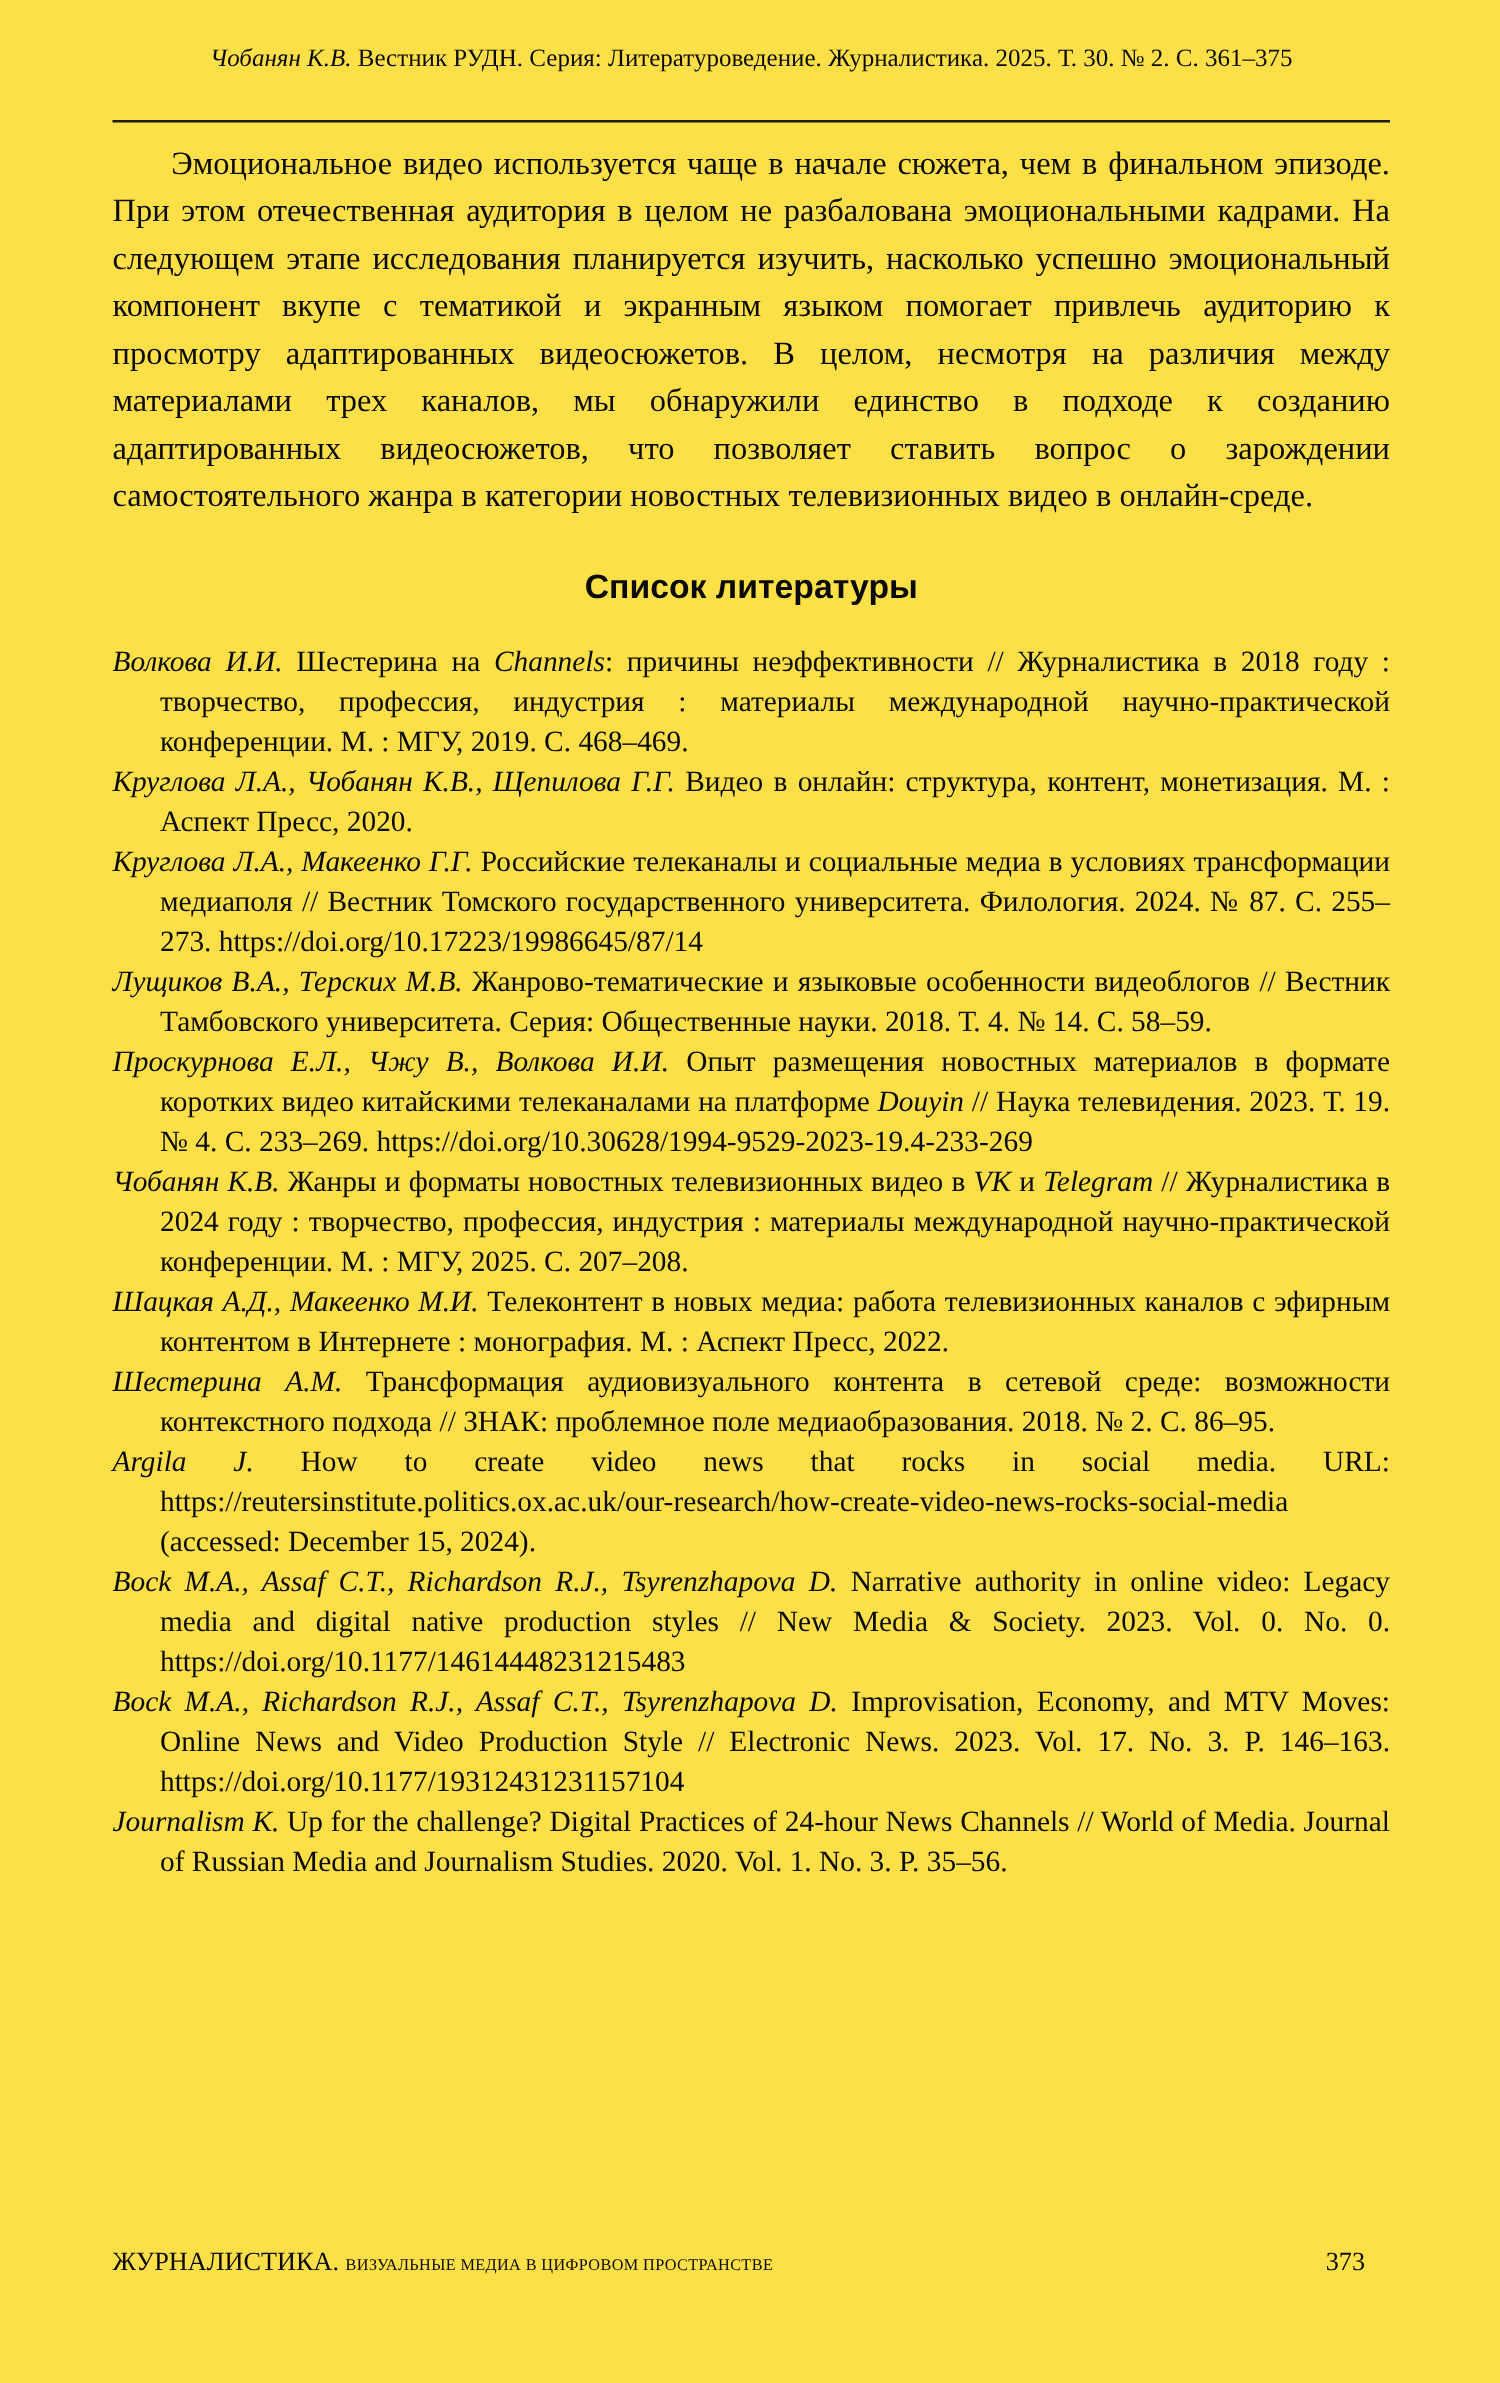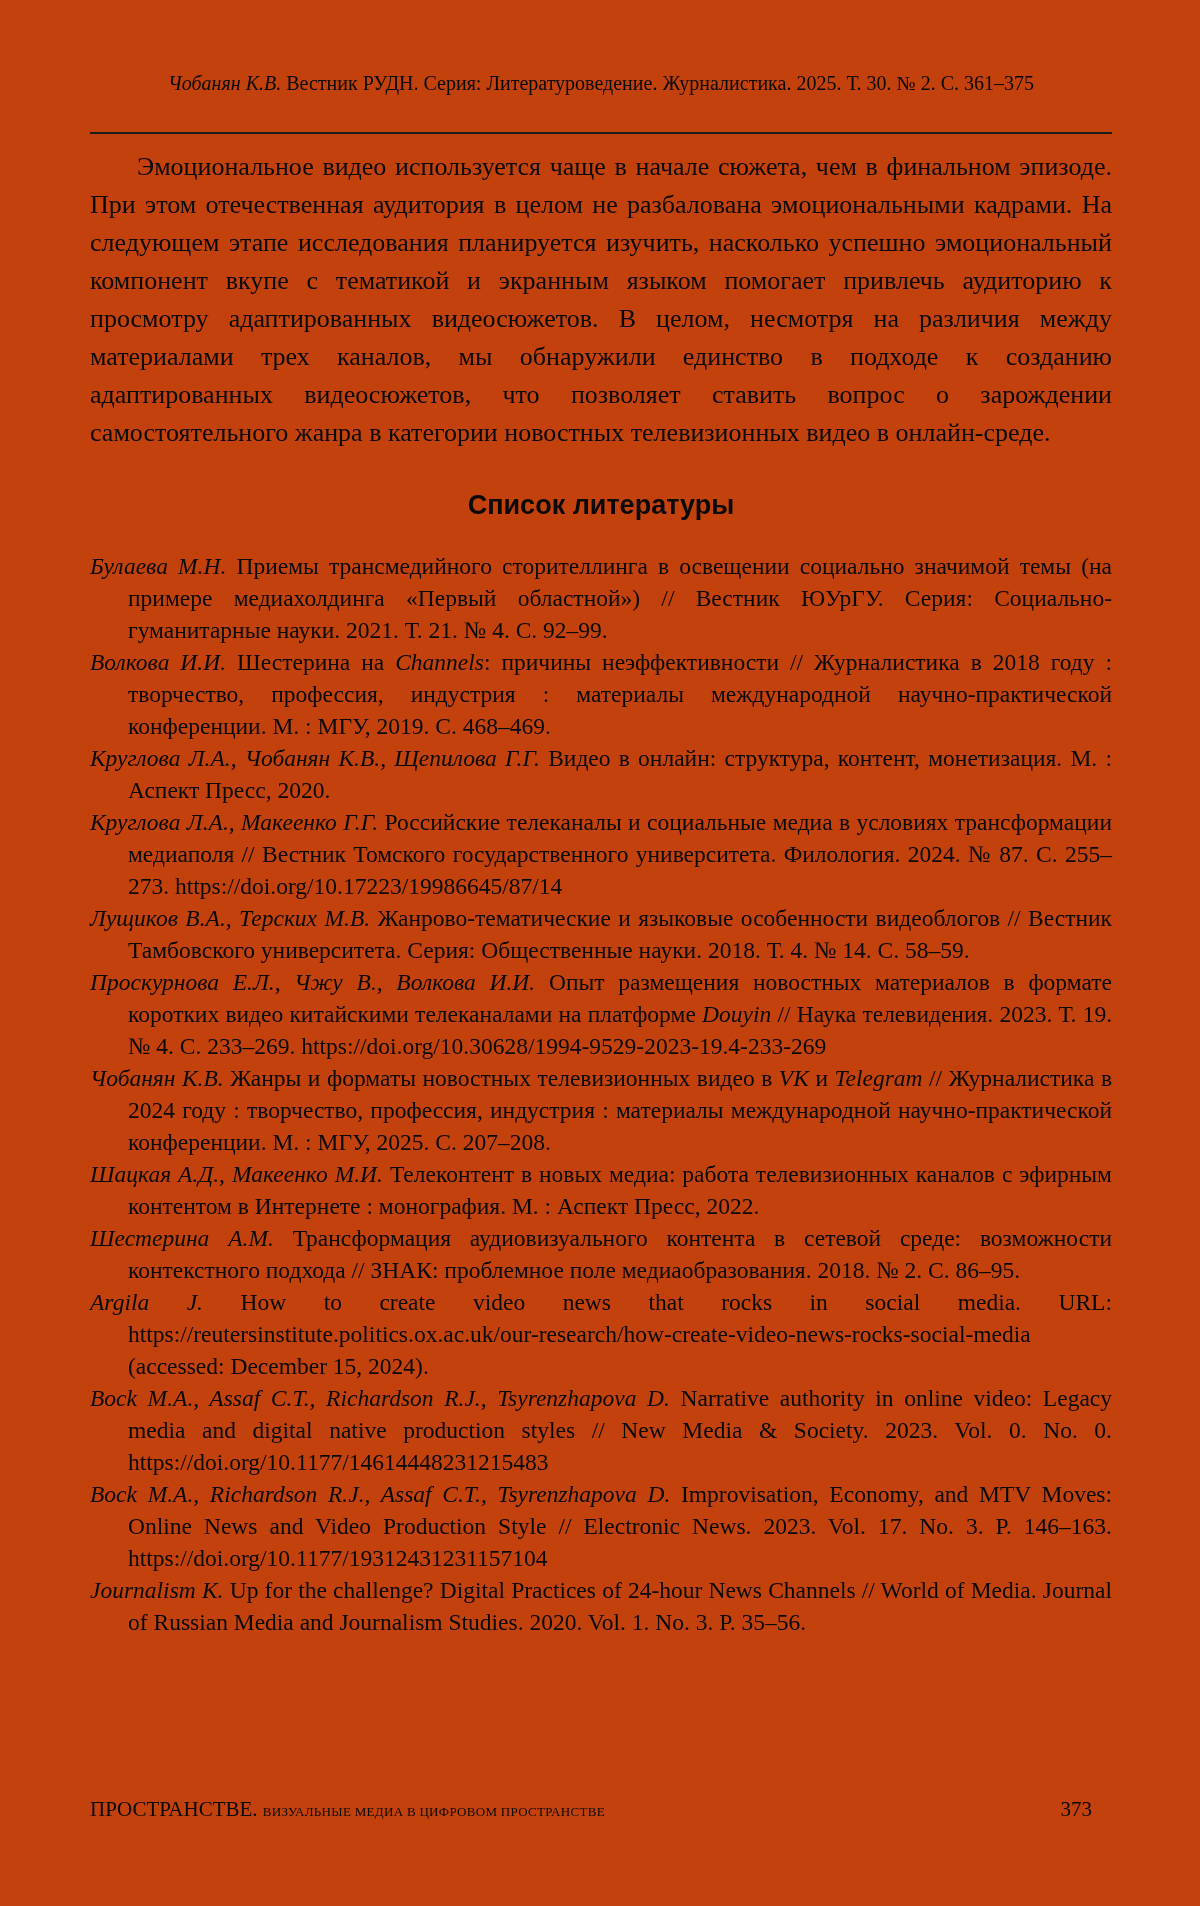--- a/index.html
+++ b/index.html
@@ -1,25 +1,25 @@
 <!DOCTYPE html>
 <html lang="ru"><head>
 <meta charset="utf-8">
 <style>
   html, body { margin: 0; padding: 0; background: #ffffff; }
   .page {
     position: relative;
     width: 1200px;
     height: 1906px;
     margin: 0 auto;
-    background: #c2410c;
+    background: #fde047;
     color: #0a0a0a;
     font-family: "Liberation Serif", serif;
     box-sizing: border-box;
-    padding: 72px 88px 0 90px;
+    padding: 36px 88px 0 90px;
     overflow: hidden;
   }
   .running-header {
     text-align: center;
     font-size: 20px;
     line-height: 23px;
     white-space: nowrap;
   }
   .running-header .author { font-style: italic; }
   .header-rule {
@@ -77,35 +77,34 @@
     <span class="author">Чобанян К.В.</span><span> Вестник РУДН. Серия: Литературоведение. Журналистика. 2025. Т. 30. № 2. С. 361–375</span>
   </div>
 
   <hr class="header-rule">
 
   <p class="lead-paragraph">Эмоциональное видео используется чаще в начале сюжета, чем в финальном эпизоде. При этом отечественная аудитория в целом не разбалована эмоциональными кадрами. На следующем этапе исследования планируется изучить, насколько успешно эмоциональный компонент вкупе с тематикой и экранным языком помогает привлечь аудиторию к просмотру адаптированных видеосюжетов. В целом, несмотря на различия между материалами трех каналов, мы обнаружили единство в подходе к созданию адаптированных видеосюжетов, что позволяет ставить вопрос о зарождении самостоятельного жанра в категории новостных телевизионных видео в онлайн-среде.</p>
 
   <h2 class="refs-heading">Список литературы</h2>
 
   <div class="references">
-      <p class="reference"><span class="it">Булаева М.Н.</span><span> Приемы трансмедийного сторителлинга в освещении социально значимой темы (на примере медиахолдинга «Первый областной») // Вестник ЮУрГУ. Серия: Социально-гуманитарные науки. 2021. Т. 21. № 4. С. 92–99.</span></p>
       <p class="reference"><span class="it">Волкова И.И.</span><span> Шестерина на </span><span class="it">Channels</span><span>: причины неэффективности // Журналистика в 2018 году : творчество, профессия, индустрия : материалы международной научно-практической конференции. М. : МГУ, 2019. С. 468–469.</span></p>
       <p class="reference"><span class="it">Круглова Л.А., Чобанян К.В., Щепилова Г.Г.</span><span> Видео в онлайн: структура, контент, монетизация. М. : Аспект Пресс, 2020.</span></p>
       <p class="reference"><span class="it">Круглова Л.А., Макеенко Г.Г.</span><span> Российские телеканалы и социальные медиа в условиях трансформации медиаполя // Вестник Томского государственного университета. Филология. 2024. № 87. С. 255–273. https://doi.org/10.17223/19986645/87/14</span></p>
       <p class="reference"><span class="it">Лущиков В.А., Терских М.В.</span><span> Жанрово-тематические и языковые особенности видеоблогов // Вестник Тамбовского университета. Серия: Общественные науки. 2018. Т. 4. № 14. С. 58–59.</span></p>
       <p class="reference"><span class="it">Проскурнова Е.Л., Чжу В., Волкова И.И.</span><span> Опыт размещения новостных материалов в формате коротких видео китайскими телеканалами на платформе </span><span class="it">Douyin</span><span> // Наука телевидения. 2023. Т. 19. № 4. С. 233–269. https://doi.org/10.30628/1994-9529-2023-19.4-233-269</span></p>
       <p class="reference"><span class="it">Чобанян К.В.</span><span> Жанры и форматы новостных телевизионных видео в </span><span class="it">VK</span><span> и </span><span class="it">Telegram</span><span> // Журналистика в 2024 году : творчество, профессия, индустрия : материалы международной научно-практической конференции. М. : МГУ, 2025. С. 207–208.</span></p>
       <p class="reference"><span class="it">Шацкая А.Д., Макеенко М.И.</span><span> Телеконтент в новых медиа: работа телевизионных каналов с эфирным контентом в Интернете : монография. М. : Аспект Пресс, 2022.</span></p>
       <p class="reference"><span class="it">Шестерина А.М.</span><span> Трансформация аудиовизуального контента в сетевой среде: возможности контекстного подхода // ЗНАК: проблемное поле медиаобразования. 2018. № 2. С. 86–95.</span></p>
       <p class="reference"><span class="it">Argila J.</span><span> How to create video news that rocks in social media. URL: https://reutersinstitute.politics.ox.ac.uk/our-research/how-create-video-news-rocks-social-media (accessed: December 15, 2024).</span></p>
       <p class="reference"><span class="it">Bock M.A., Assaf C.T., Richardson R.J., Tsyrenzhapova D.</span><span> Narrative authority in online video: Legacy media and digital native production styles // New Media &amp; Society. 2023. Vol. 0. No. 0. https://doi.org/10.1177/14614448231215483</span></p>
       <p class="reference"><span class="it">Bock M.A., Richardson R.J., Assaf C.T., Tsyrenzhapova D.</span><span> Improvisation, Economy, and MTV Moves: Online News and Video Production Style // Electronic News. 2023. Vol. 17. No. 3. P. 146–163. https://doi.org/10.1177/19312431231157104</span></p>
       <p class="reference"><span class="it">Journalism K.</span><span> Up for the challenge? Digital Practices of 24-hour News Channels // World of Media. Journal of Russian Media and Journalism Studies. 2020. Vol. 1. No. 3. P. 35–56.</span></p>
     </div>
 
   <div class="page-footer">
     <div>
-      <span>ПРОСТРАНСТВЕ. </span><span class="footer-sub">ВИЗУАЛЬНЫЕ МЕДИА В ЦИФРОВОМ ПРОСТРАНСТВЕ</span>
+      <span>ЖУРНАЛИСТИКА. </span><span class="footer-sub">ВИЗУАЛЬНЫЕ МЕДИА В ЦИФРОВОМ ПРОСТРАНСТВЕ</span>
     </div>
     <div class="footer-page">373</div>
   </div>
 
 </div>
 
 </body></html>

